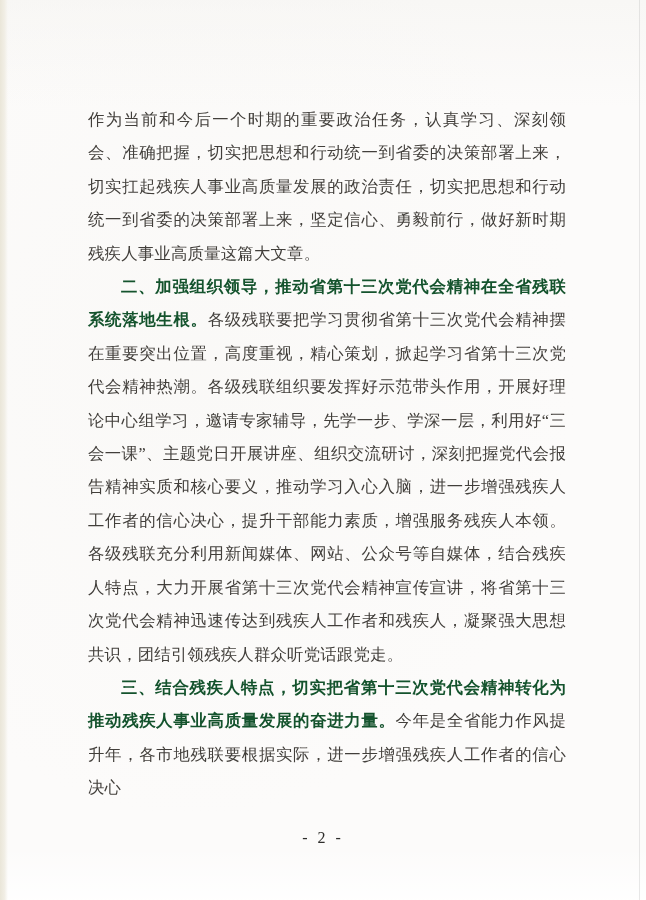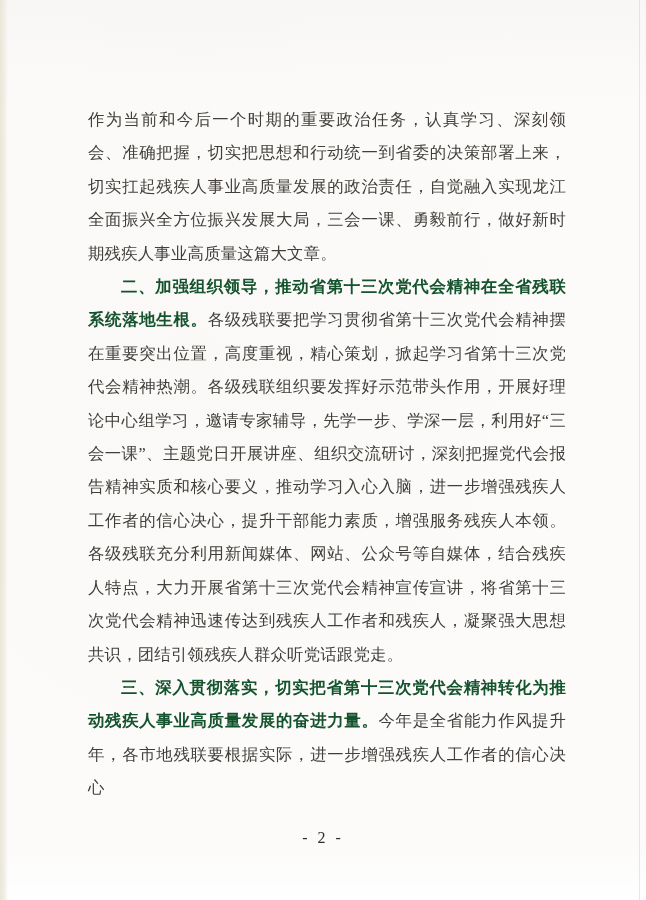--- a/index.html
+++ b/index.html
@@ -79,21 +79,21 @@
   }
 </style>
 </head>
 <body>
 
 <div class="doc-page">
   <div class="edge-left"></div>
   <div class="edge-right"></div>
 
   <div class="content">
-    <p class="para"><span class="seg">作为当前和今后一个时期的重要政治任务，认真学习、深刻领会、准确把握，切实把思想和行动统一到省委的决策部署上来，切实扛起残疾人事业高质量发展的政治责任，自觉融入实现龙江全面振兴全方位振兴发展大局，三会一课、勇毅前行，做好新时期残疾人事业高质量这篇大文章。</span></p>
+    <p class="para"><span class="seg">作为当前和今后一个时期的重要政治任务，认真学习、深刻领会、准确把握，切实把思想和行动统一到省委的决策部署上来，切实扛起残疾人事业高质量发展的政治责任，切实把思想和行动统一到省委的决策部署上来，坚定信心、勇毅前行，做好新时期残疾人事业高质量这篇大文章。</span></p>
 
     <p class="para indent"><span class="seg bold">二、加强组织领导，推动省第十三次党代会精神在全省残联系统落地生根。</span><span class="seg">各级残联要把学习贯彻省第十三次党代会精神摆在重要突出位置，高度重视，精心策划，掀起学习省第十三次党代会精神热潮。各级残联组织要发挥好示范带头作用，开展好理论中心组学习，邀请专家辅导，先学一步、学深一层，利用好“三会一课”、主题党日开展讲座、组织交流研讨，深刻把握党代会报告精神实质和核心要义，推动学习入心入脑，进一步增强残疾人工作者的信心决心，提升干部能力素质，增强服务残疾人本领。各级残联充分利用新闻媒体、网站、公众号等自媒体，结合残疾人特点，大力开展省第十三次党代会精神宣传宣讲，将省第十三次党代会精神迅速传达到残疾人工作者和残疾人，凝聚强大思想共识，团结引领残疾人群众听党话跟党走。</span></p>
 
-    <p class="para indent"><span class="seg bold">三、深入贯彻落实，切实把省第十三次党代会精神转化为推动残疾人事业高质量发展的奋进力量。</span><span class="seg">今年是全省能力作风提升年，各市地残联要根据实际，进一步增强残疾人工作者的信心决心</span></p>
+    <p class="para indent"><span class="seg bold">三、结合残疾人特点，切实把省第十三次党代会精神转化为推动残疾人事业高质量发展的奋进力量。</span><span class="seg">今年是全省能力作风提升年，各市地残联要根据实际，进一步增强残疾人工作者的信心决心</span></p>
   </div>
 
   <div class="page-number">- 2 -</div>
 </div>
 
 </body></html>

